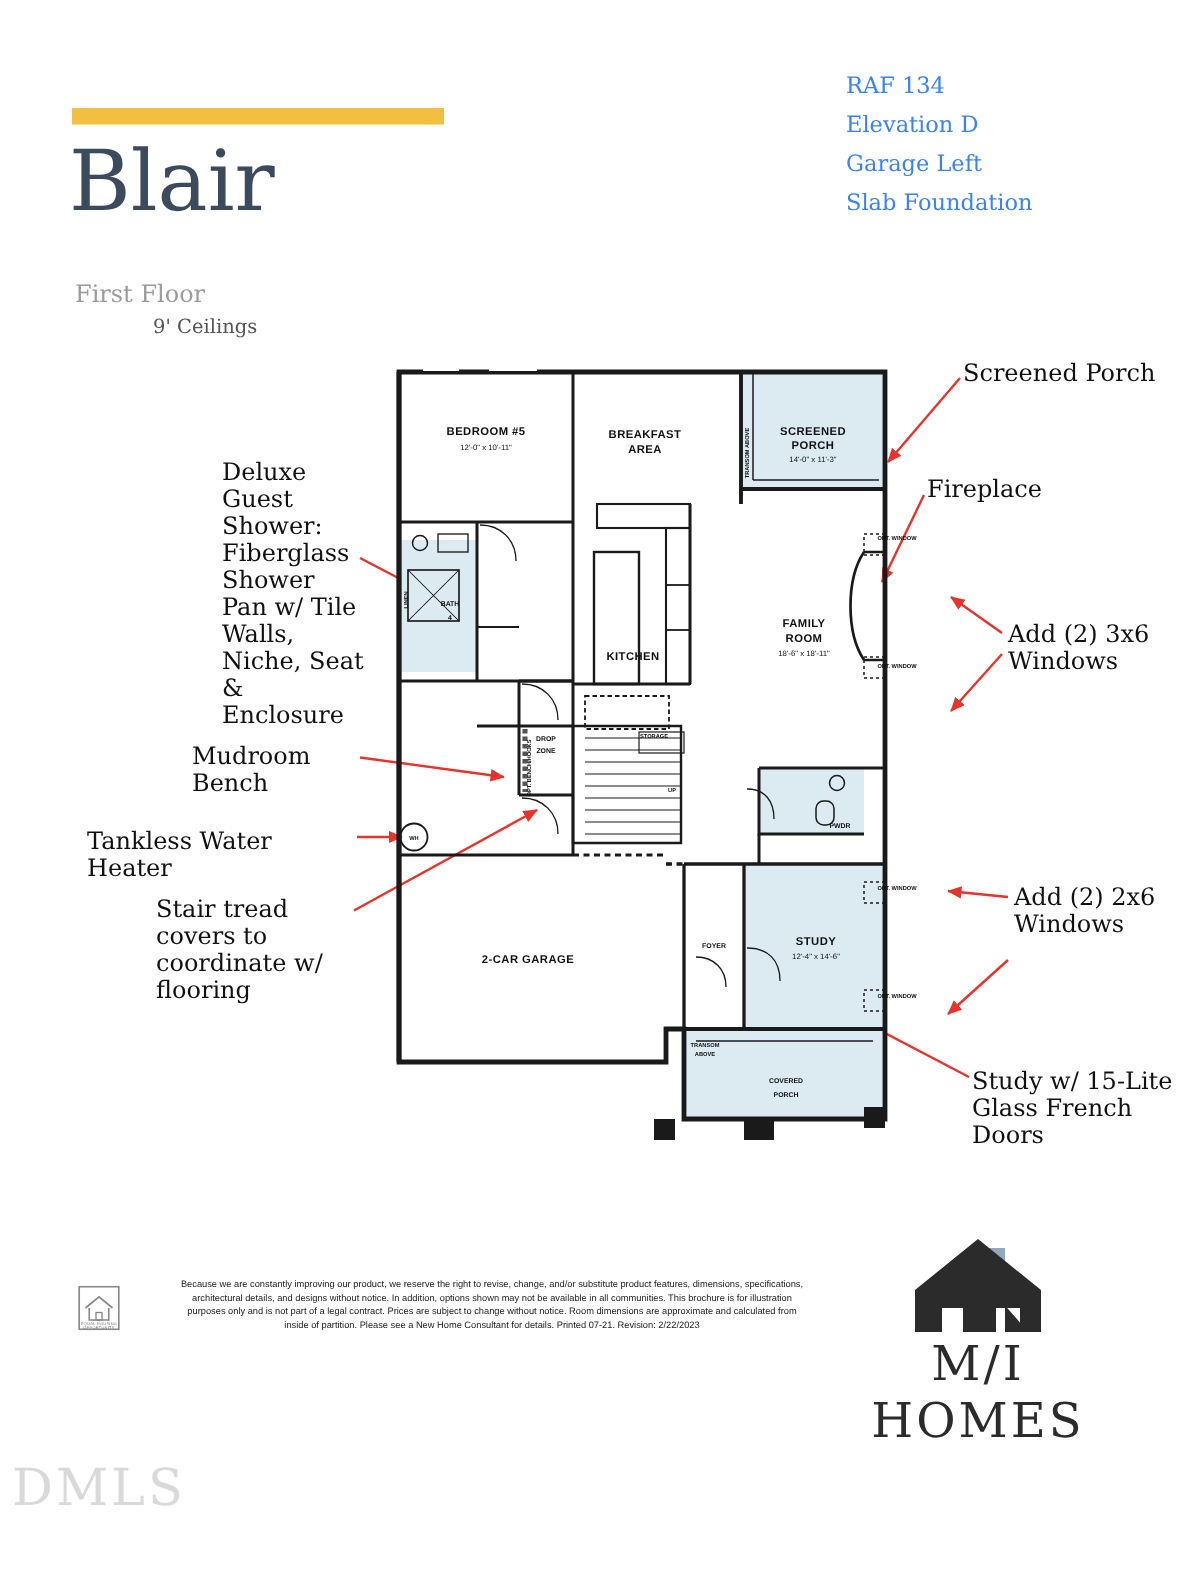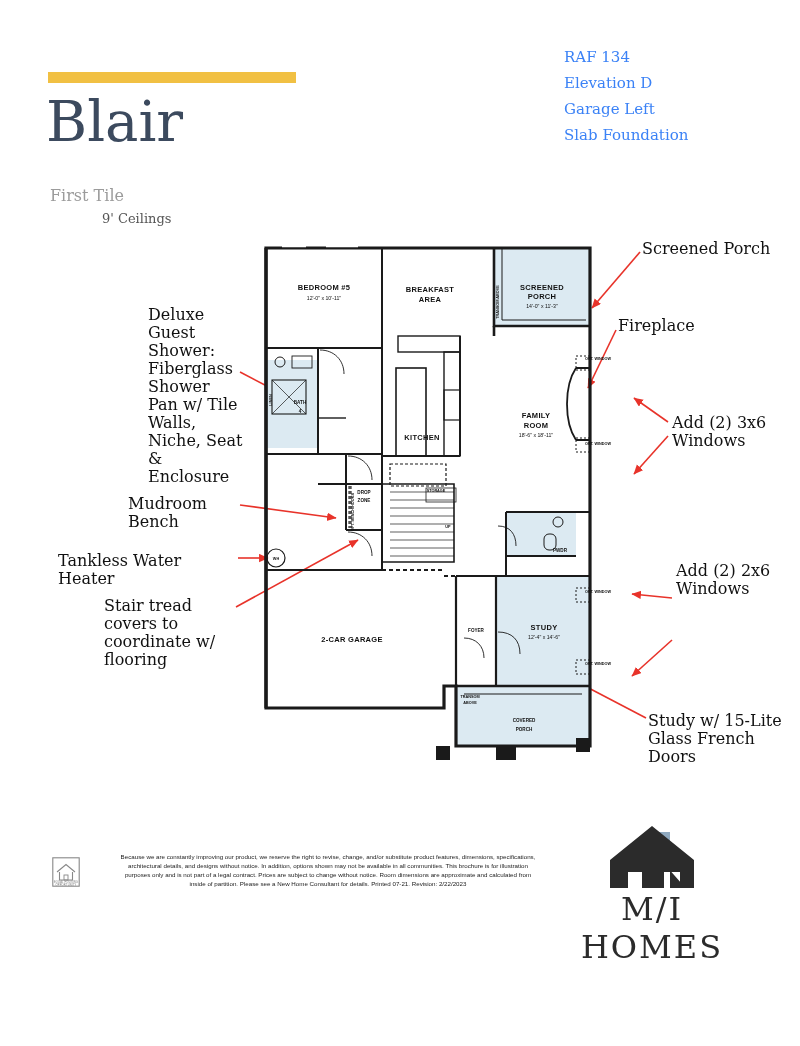--- a/index.html
+++ b/index.html
@@ -76,21 +76,21 @@
     color: #111;
     font-family: "DejaVu Serif", serif;
   }
   .callout.c-shower  { left: 148px; top: 306px; width: 95px; }
   .callout.c-mudroom { left: 128px; top: 495px; width: 110px; }
   .callout.c-tankless{ left: 58px;  top: 552px; width: 180px; }
   .callout.c-stair   { left: 104px; top: 597px; width: 130px; }
   .callout.c-porch   { left: 642px; top: 240px; width: 150px; }
   .callout.c-fire    { left: 618px; top: 317px; width: 120px; }
   .callout.c-3x6     { left: 672px; top: 414px; width: 110px; }
-  .callout.c-2x6     { left: 676px; top: 562px; width: 110px; }
+  .callout.c-2x6     { left: 676px; top: 589px; width: 110px; }
   .callout.c-study   { left: 648px; top: 712px; width: 150px; }
 
   
   svg.leaders {
     position: absolute;
     left: 0; top: 0;
     width: 800px; height: 1046px;
     pointer-events: none;
   }
 
@@ -170,21 +170,21 @@
     font-family: "DejaVu Serif", serif;
   }
 </style>
 </head>
 <body>
 
 <div class="page">
 
   <div class="accent-bar"></div>
   <div class="plan-name">Blair</div>
-  <div class="floor-label">First Tile</div>
+  <div class="floor-label">First Floor</div>
   <div class="ceilings-label">9' Ceilings</div>
 
   <div class="spec-block">
     <div>RAF 134</div>
     <div>Elevation D</div>
     <div>Garage Left</div>
     <div>Slab Foundation</div>
   </div>
 
   <div class="callout c-shower">Deluxe Guest Shower: Fiberglass Shower Pan w/ Tile Walls, Niche, Seat &amp; Enclosure</div>
@@ -405,13 +405,14 @@
       <rect x="88" y="6" width="12" height="26" fill="#8fa9bf"></rect>
       <path d="M52,58 L82,24 L112,58 L112,62 L100,62 L100,44 L82,44 L82,62 L52,62 Z" fill="#2b2b2b"></path>
       <path d="M52,58 L52,40 L66,40 L66,58 Z" fill="#2b2b2b"></path>
       <path d="M42,62 L42,30 L82,-2" fill="none" stroke="#2b2b2b" stroke-width="0"></path>
       <path d="M40,62 L40,34 L82,0 L124,34 L124,62 L110,62 L110,46 L94,46 L94,62 Z" fill="#2b2b2b"></path>
       <rect x="58" y="46" width="14" height="16" fill="#ffffff"></rect>
     </svg>
   </div>
   <div class="logo-text">M/I HOMES</div>
 
+  <div class="watermark">DMLS</div>
 </div>
 
 </body></html>

